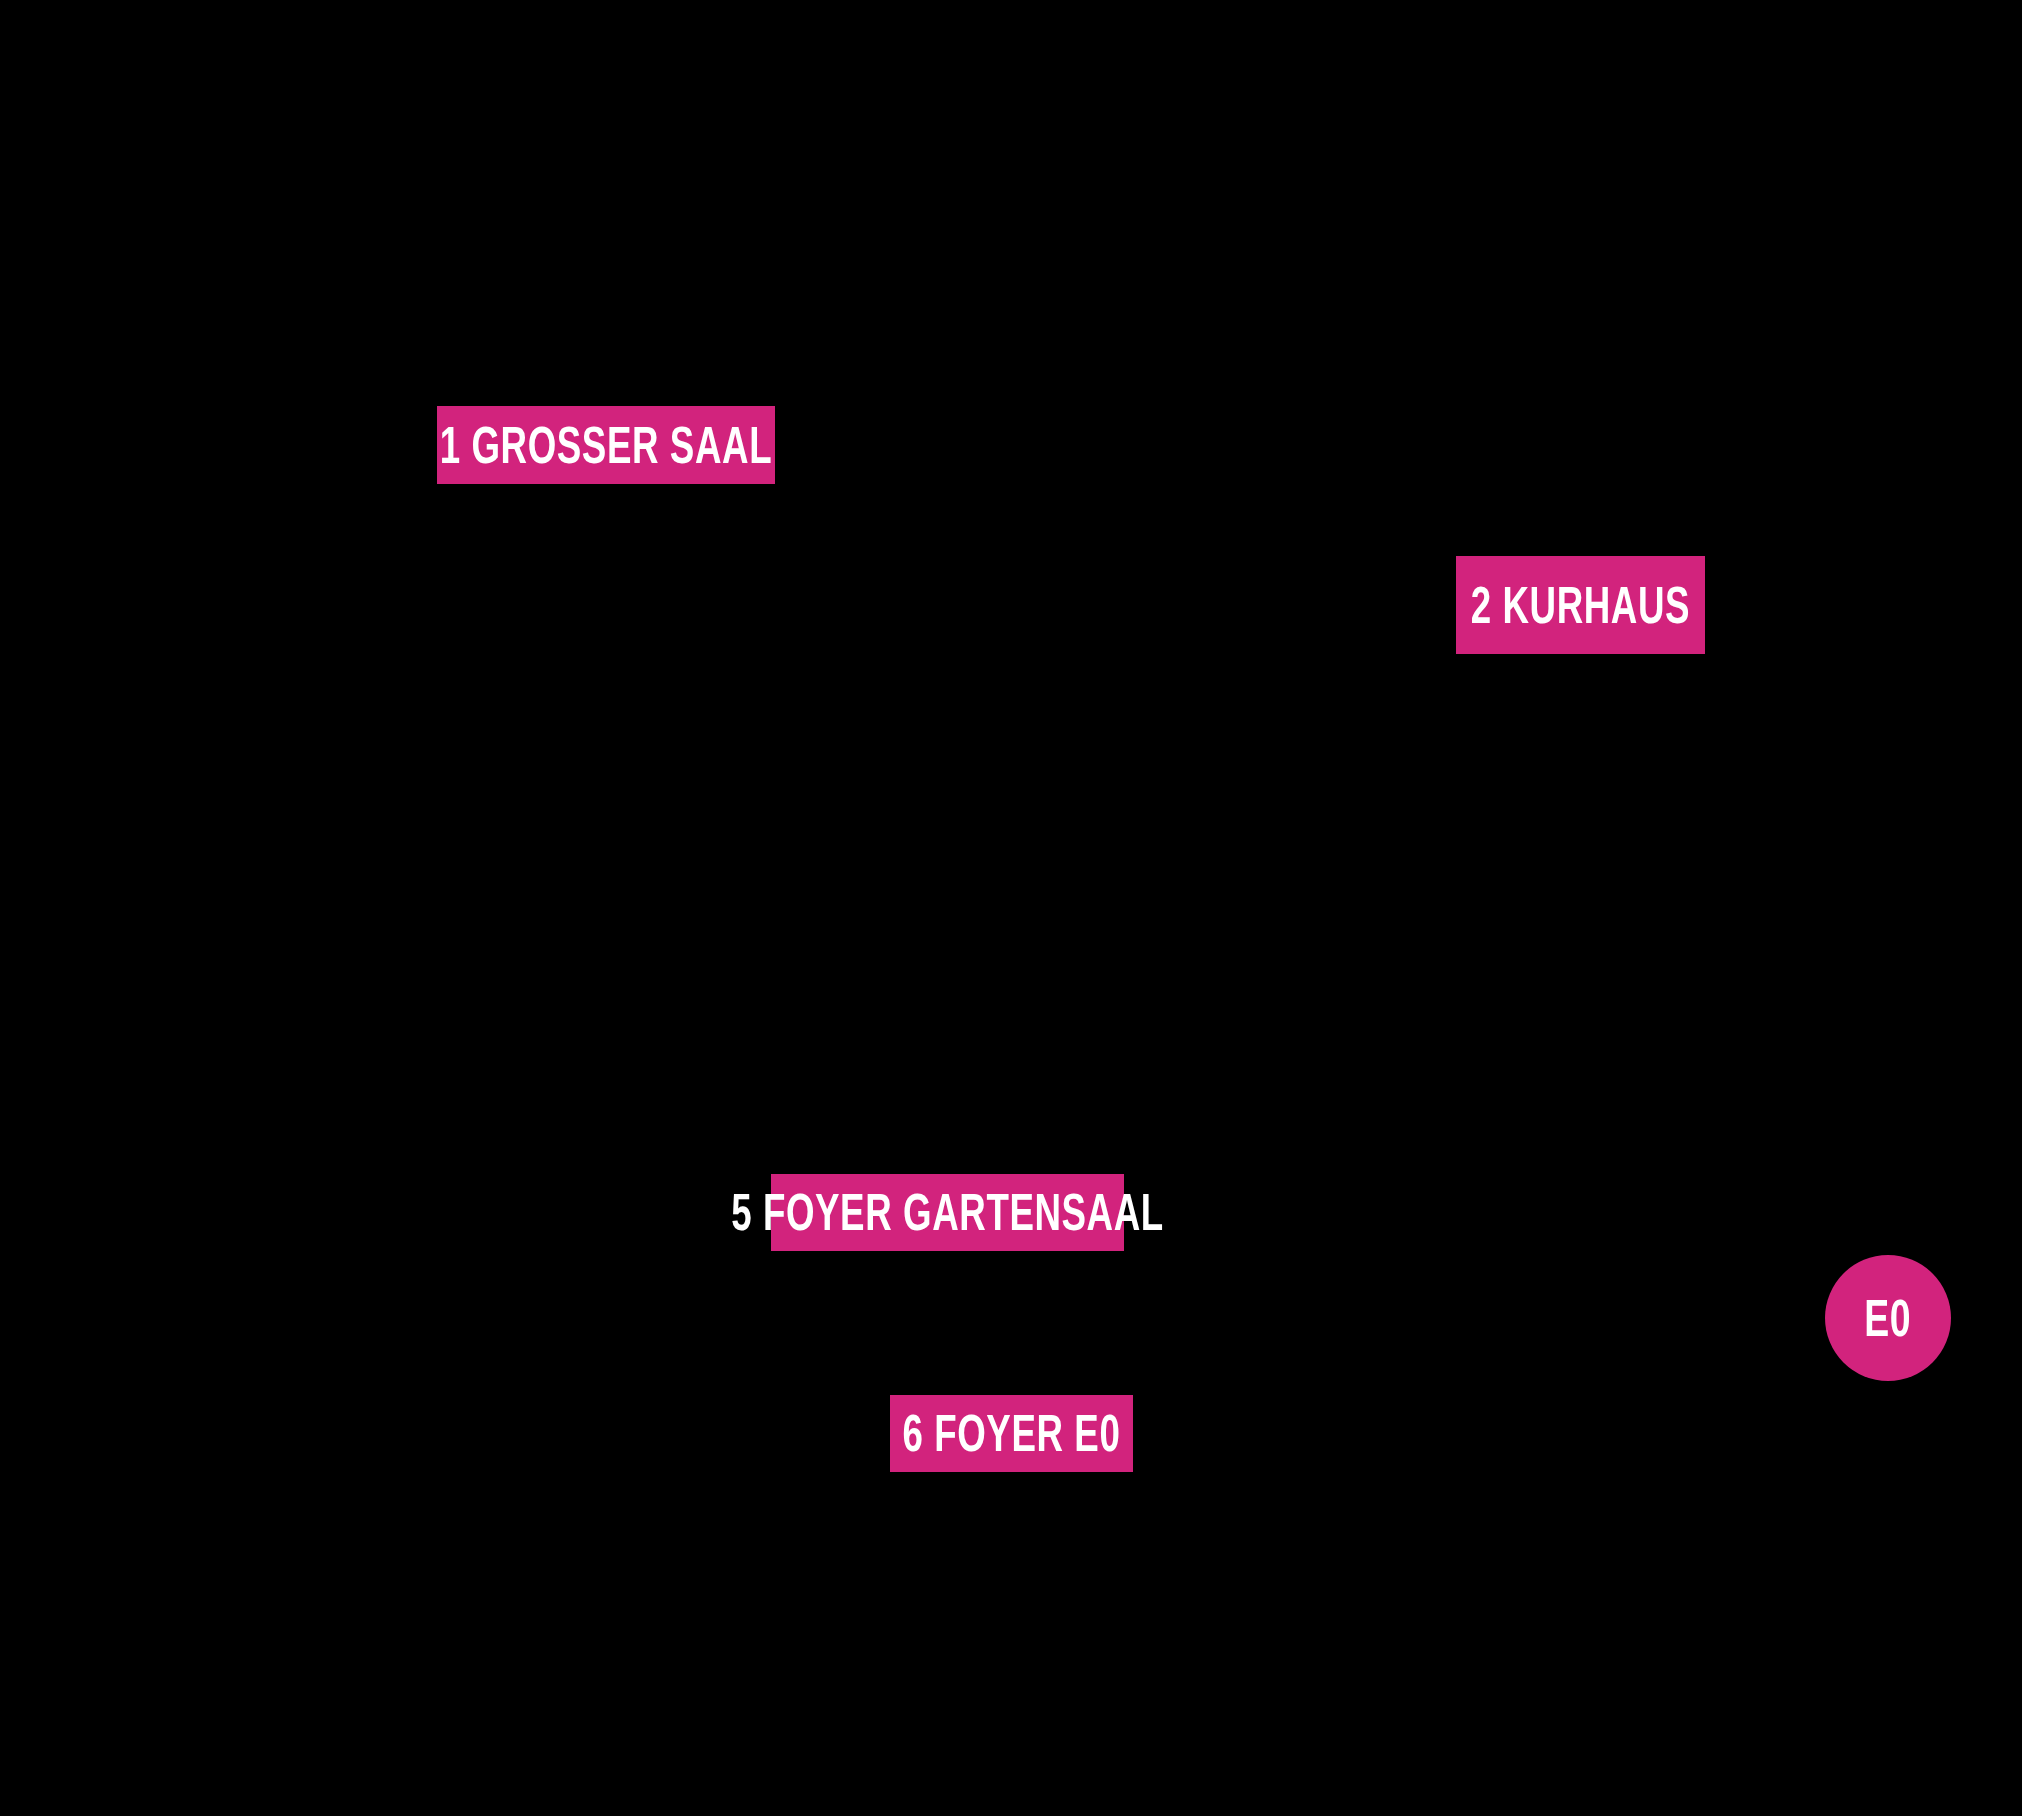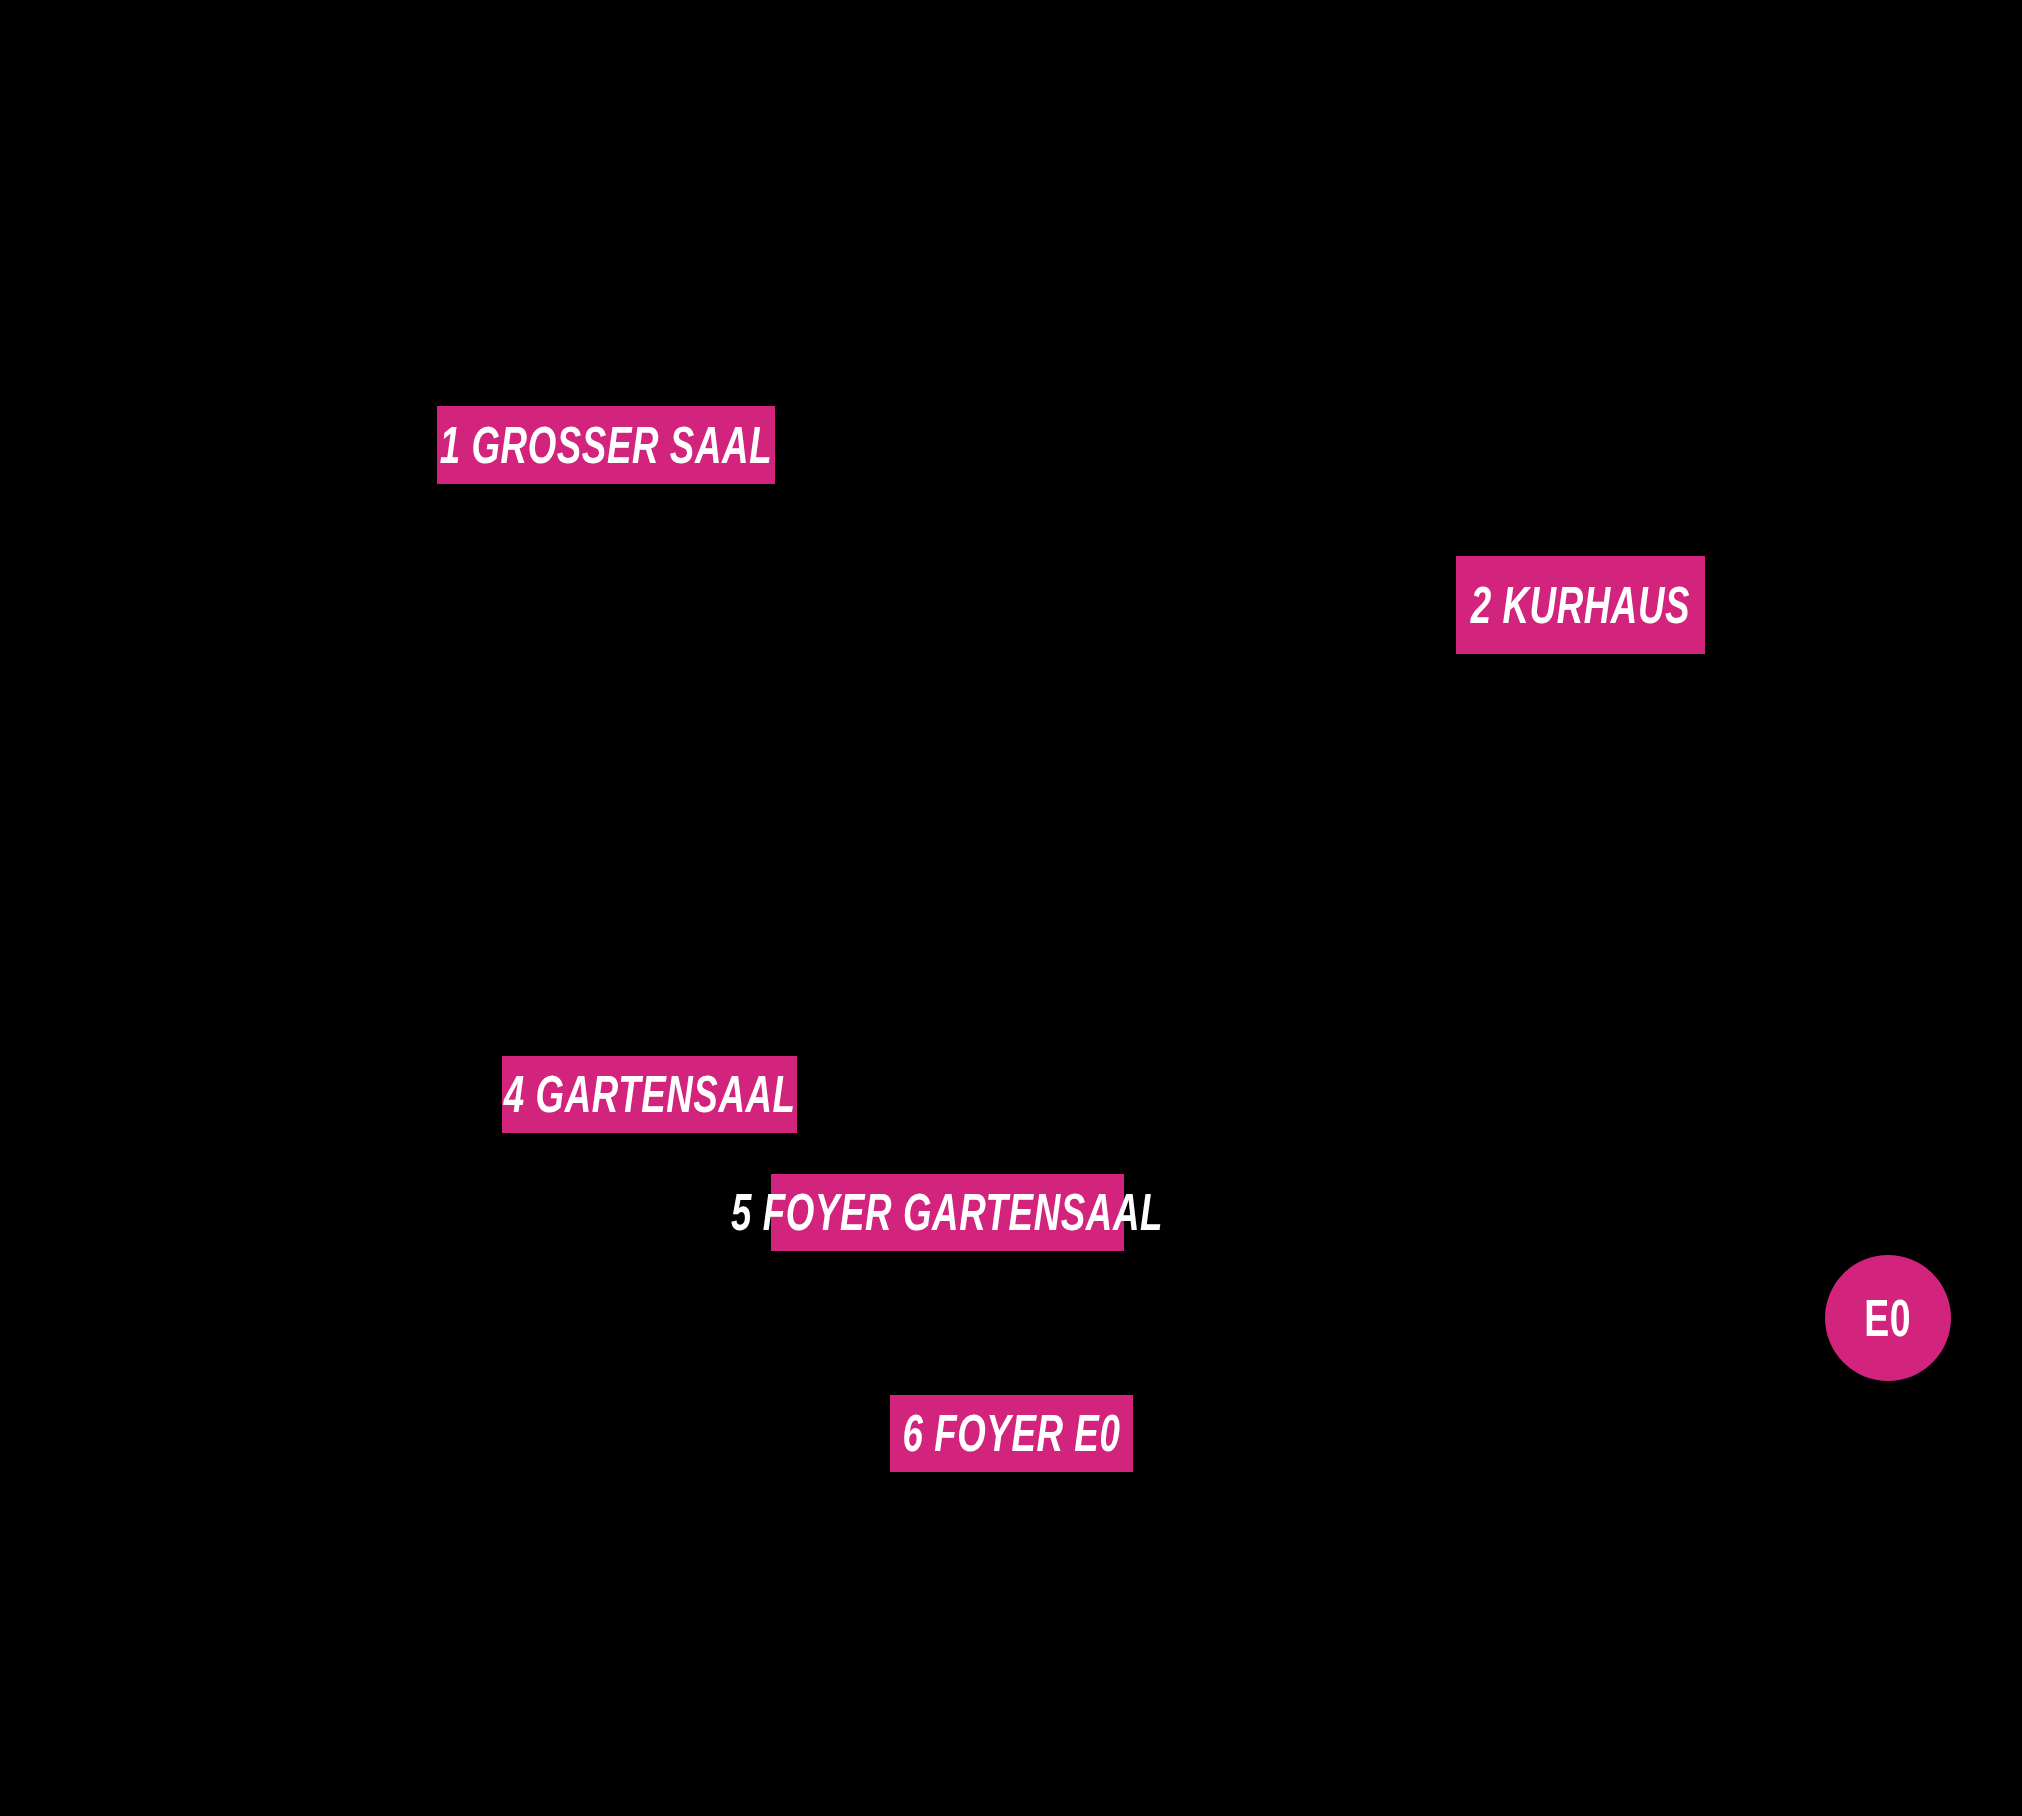--- a/index.html
+++ b/index.html
@@ -14,21 +14,20 @@
     background: var(--bg, #000000);
     overflow: hidden;
     font-family: "Liberation Sans", sans-serif;
   }
   .plan-label {
     position: absolute;
     background: var(--pink, #D2237D);
     display: flex;
     align-items: center;
     justify-content: center;
-    font-style: italic;
   }
   .plan-label .txt {
     display: inline-block;
     transform: scaleX(0.72);
     transform-origin: center center;
     font-weight: 700;
     font-size: 51px;
     line-height: 1;
     letter-spacing: 0.8px;
     color: var(--text, #FFFFFF);
@@ -72,23 +71,20 @@
 
   <div class="plan-label label-grosser-saal">
     <span class="txt">1 GROSSER SAAL</span>
   </div>
 
   <div class="plan-label label-kurhaus">
     <span class="txt">2 KURHAUS</span>
   </div>
 
 
-  <div class="plan-label label-gartensaal">
-    <span class="txt">4 GARTENSAAL</span>
-  </div>
 
   <div class="plan-label label-foyer-gartensaal">
     <span class="txt">5 FOYER GARTENSAAL</span>
   </div>
 
   <div class="plan-label label-foyer-e0">
     <span class="txt">6 FOYER E0</span>
   </div>
 
 

